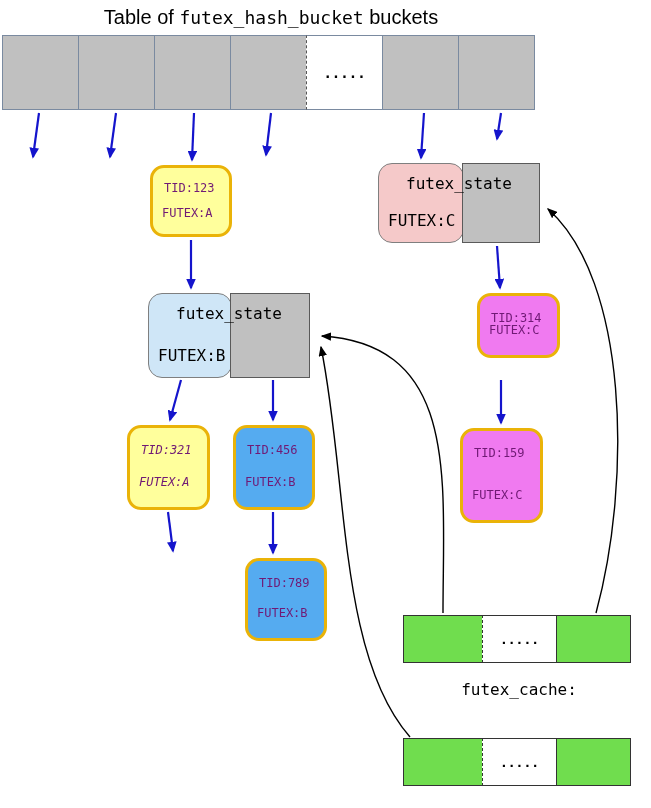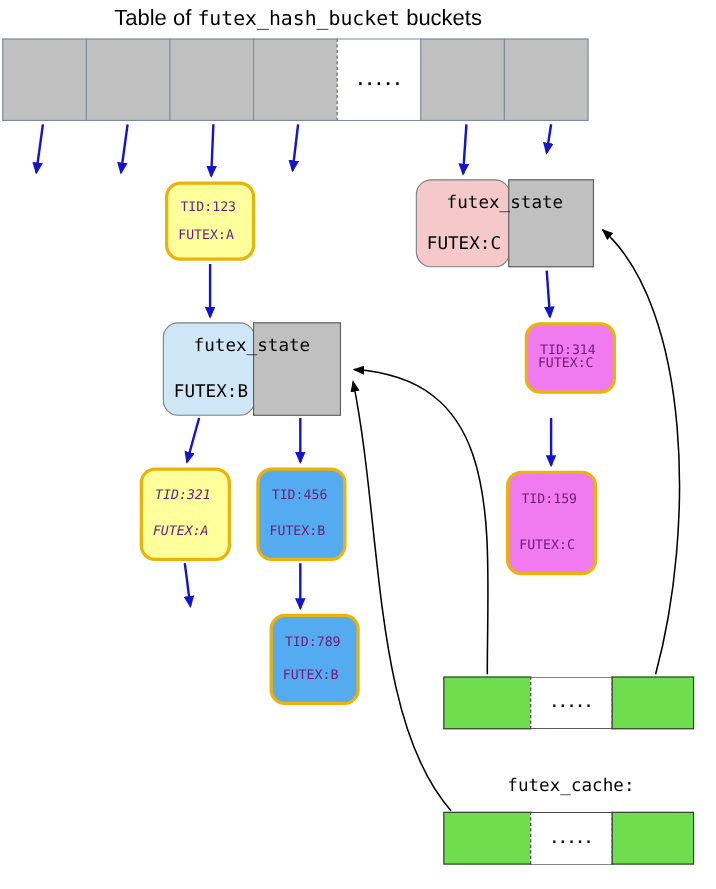--- a/index.html
+++ b/index.html
@@ -83,21 +83,21 @@
   }
   .cache-cell:first-child{margin-left:0;}
   .cache-cell.ellipsis{
     background:#ffffff;
     border-left:1px dashed #333;border-right:1px dashed #333;
     display:flex;align-items:center;justify-content:center;
     font-family:"DejaVu Sans Mono",monospace;font-size:13px;font-weight:bold;
   }
   #cache-label{
     position:absolute;left:398px;top:676px;width:242px;text-align:center;
-    font-size:17px;line-height:27px;color:#000;margin-top:24px;
+    font-size:17px;line-height:27px;color:#000;
   }
   #cache-label .code{font-family:"DejaVu Sans Mono",monospace;font-size:16px;}
   
   #arrows{position:absolute;left:0;top:0;pointer-events:none;z-index:5;}
   .blue-arrow{stroke:var(--arrow_blue);stroke-width:2.2;fill:none;marker-end:url(#head-blue);}
   .black-curve{stroke:var(--curve_black);stroke-width:1.4;fill:none;marker-end:url(#head-black);}
 </style>
 </head>
 <body>
 

